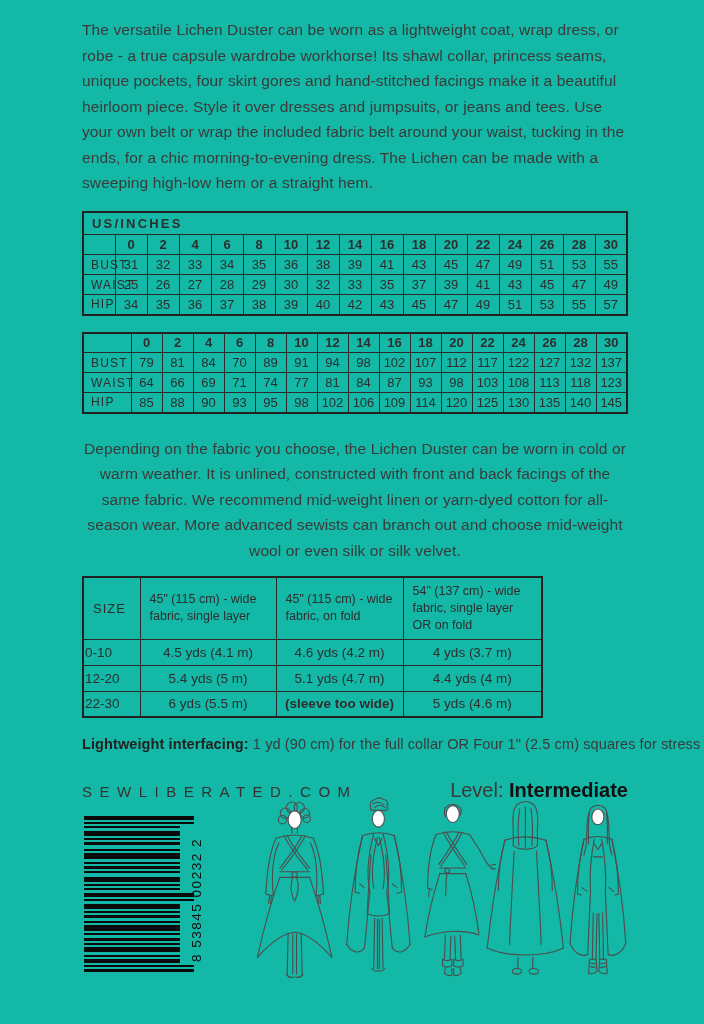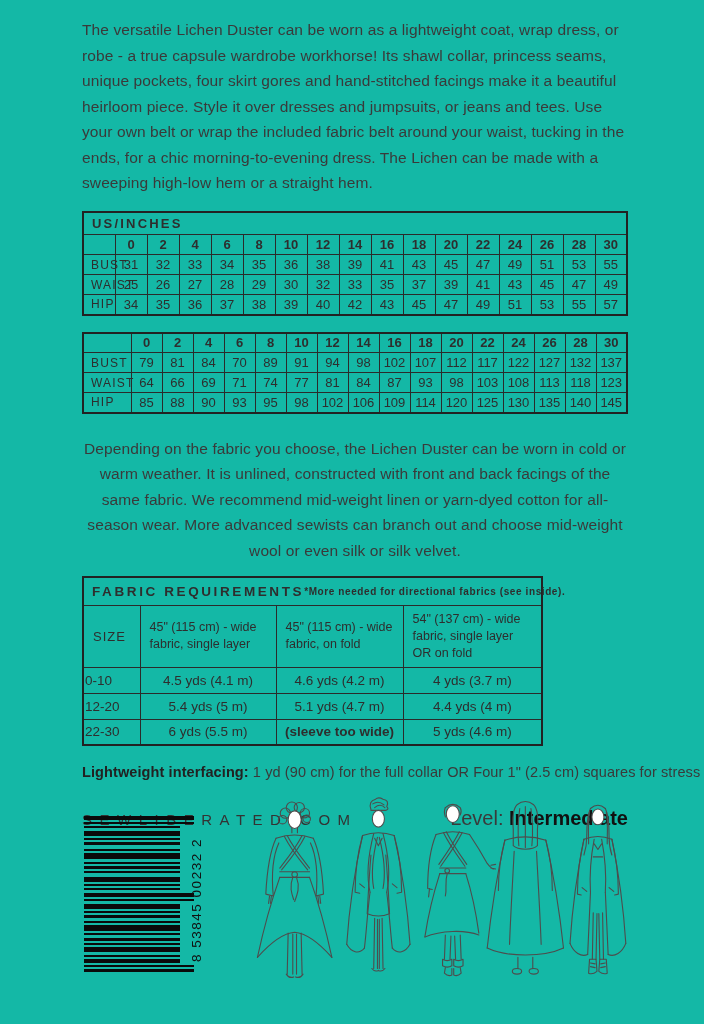--- a/index.html
+++ b/index.html
@@ -232,28 +232,20 @@
   <p class="body-text mid-para">Depending on the fabric you choose, the Lichen Duster can be worn in cold or warm weather. It is unlined, constructed with front and back facings of the same fabric. We recommend mid-weight linen or yarn-dyed cotton for all-season wear. More advanced sewists can branch out and choose mid-weight wool or even silk or silk velvet.</p>
 
   <table class="fabric-table">
     <colgroup>
         <col style="width:57px">
         <col style="width:136px">
         <col style="width:127px">
         <col style="width:139px">
       </colgroup>
     <thead>
-      <tr>
-        <th colspan="4" class="fab-ttl-cell">
-          <div class="fab-ttl-wrap">
-            <span class="fab-ttl">FABRIC REQUIREMENTS</span>
-            <span class="fab-note">*More needed for directional fabrics (see inside).</span>
-          </div>
-        </th>
-      </tr>
       <tr>
         <th class="colhead size-head">SIZE</th>
         <th class="colhead">45" (115 cm) - wide fabric, single layer</th>
         <th class="colhead">45" (115 cm) - wide fabric, on fold</th>
         <th class="colhead">54" (137 cm) - wide fabric, single layer OR on fold</th>
       </tr>
     </thead>
     <tbody>
       <tr>
         <td class="size-col">0-10</td>

